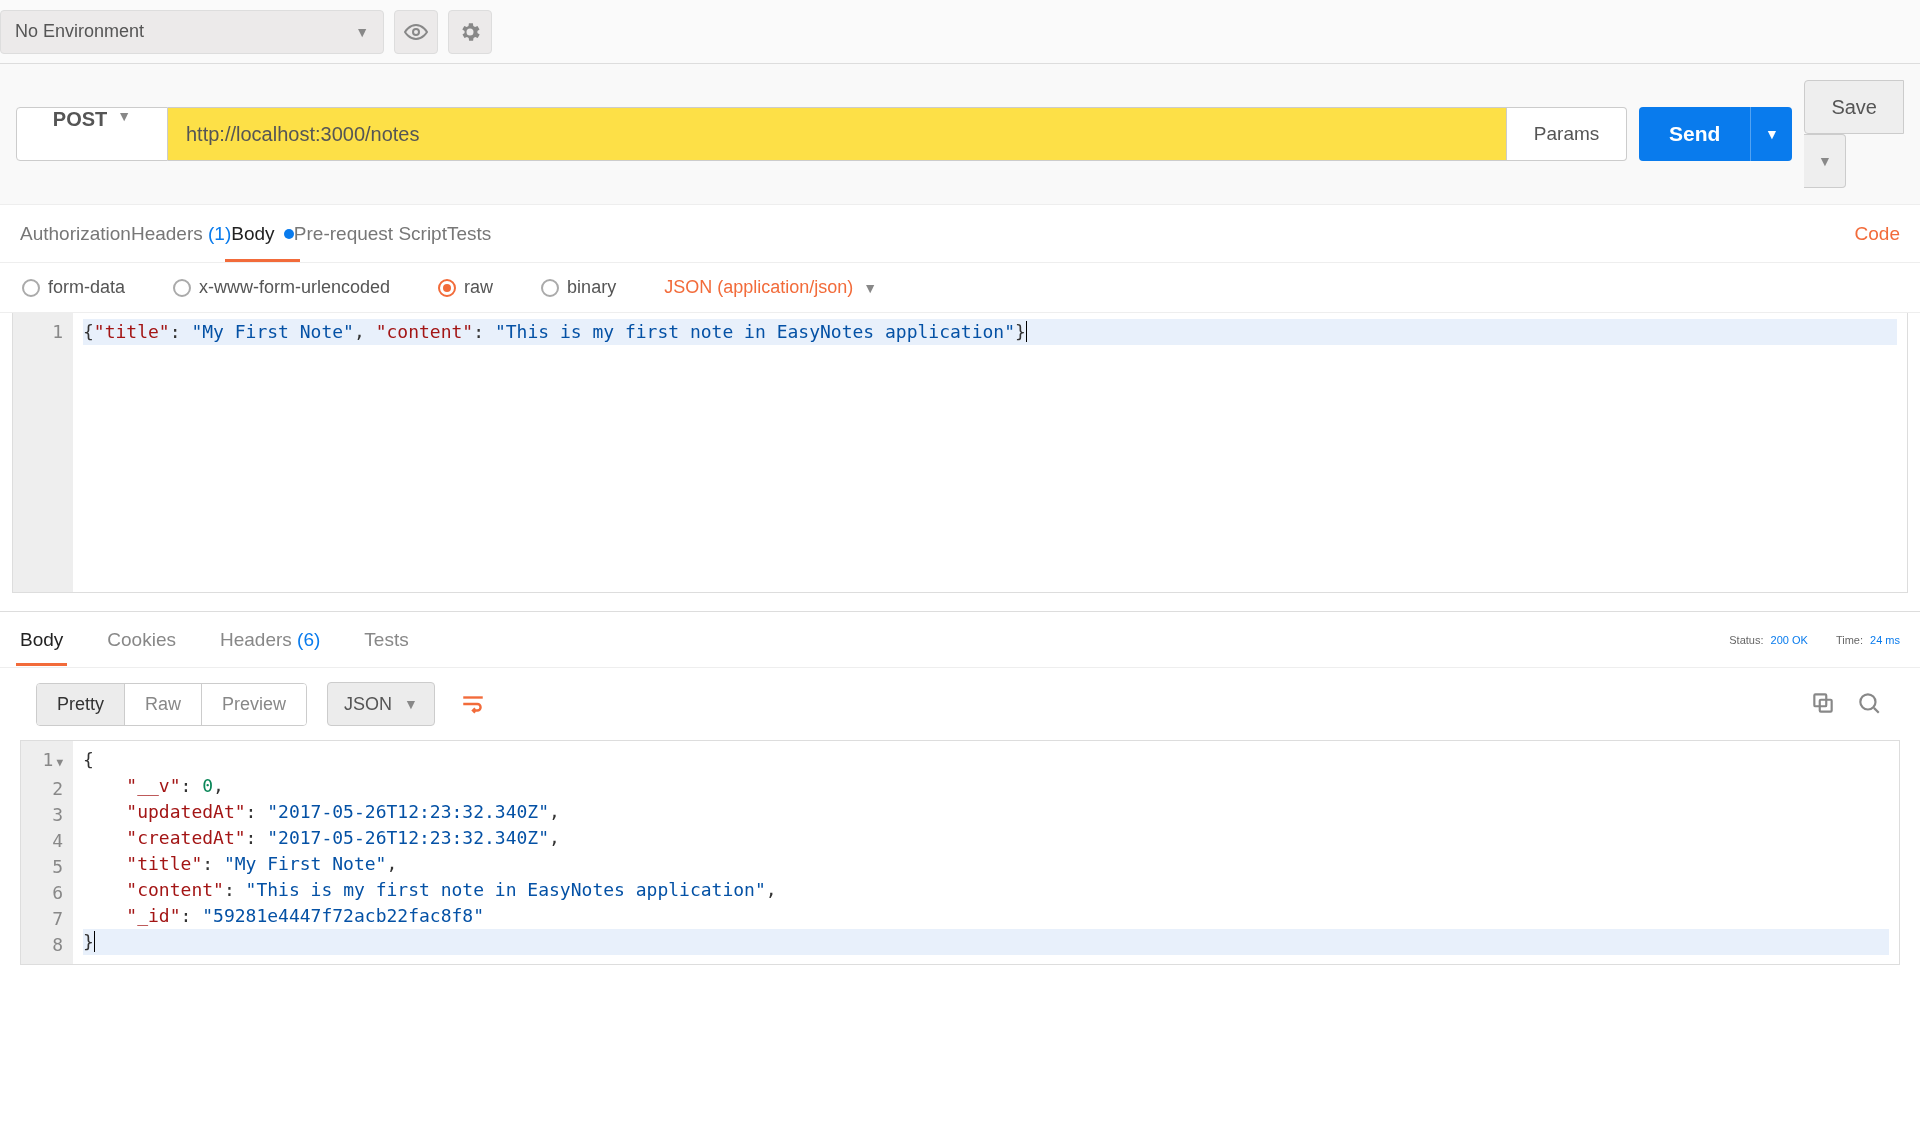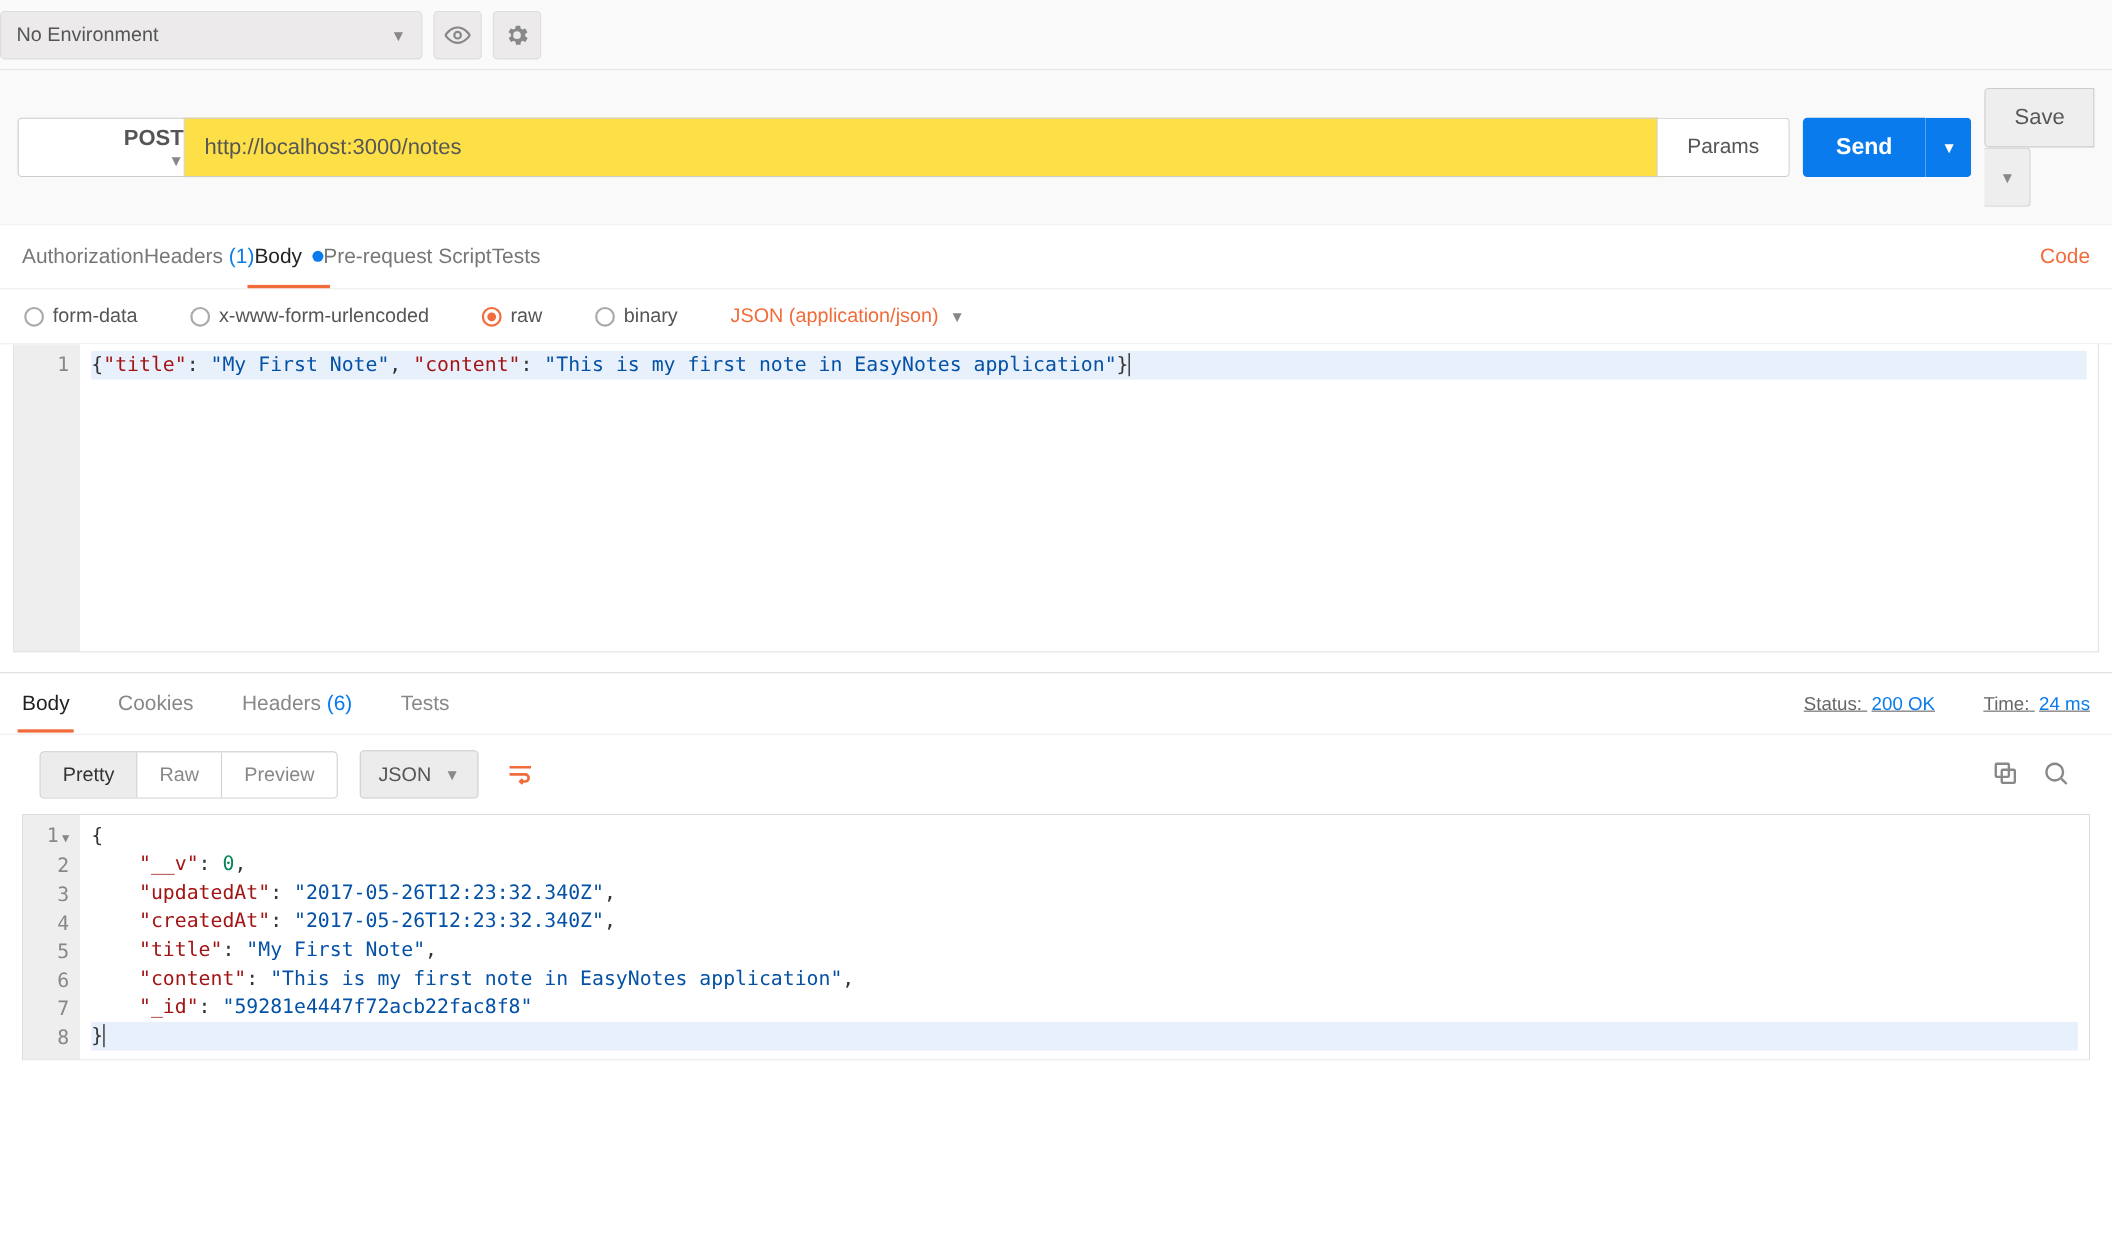--- a/index.html
+++ b/index.html
@@ -54,24 +54,24 @@
     color:#888;
   }
   .chevron { font-size:14px; color:#888; }
   .request-row {
     display:flex; align-items:center;
     padding:16px; gap:12px;
     border-bottom:1px solid #eee;
     background:#f9f9f9;
   }
   .method-btn {
-    display:flex; align-items:flex-end; justify-content:center;
+    display:flex; align-items:flex-start; justify-content:center;
     width:152px; height:54px;
     background:#fff; border:1px solid #ccc; border-radius:4px 0 0 4px;
-    font-size:20px; font-weight:600; color:#555;flex-direction:column;
+    font-size:20px; font-weight:600; color:#555;
   }
   .method-btn .chevron { margin-left:10px; }
   .url-input {
     flex:1; height:54px;
     border:1px solid #ccc; border-left:none;
     background:#fde047; padding:0 18px;
     font-size:20px; color:#555;
     display:flex; align-items:center;
     margin-left:-12px;
   }
@@ -162,21 +162,21 @@
     display:flex; align-items:center; justify-content:space-between;
     padding:0 20px; height:56px; border-bottom:1px solid #eee;
   }
   .resp-tabs-left { display:flex; gap:44px; }
   .resp-tab { font-size:19px; color:#888; padding:14px 0; cursor:pointer; position:relative; }
   .resp-tab.active { color:#222; }
   .resp-tab.active::after {
     content:""; position:absolute; left:-4px; right:-4px; bottom:-1px;
     height:3px; background:#f26b3a;
   }
-  .resp-meta { display:flex; gap:44px; font-size:17px; color:#666;text-decoration:underline; }
+  .resp-meta { display:flex; gap:28px; font-size:11px; color:#666; }
   .resp-meta .val { color:#097BED; margin-left:4px; }
   .resp-toolbar {
     display:flex; align-items:center; justify-content:space-between;
     padding:14px 36px;
   }
   .resp-toolbar-left { display:flex; align-items:center; gap:0; }
   .seg-group { display:flex; border:1px solid #ccc; border-radius:4px; overflow:hidden; margin-right:20px; }
   .seg { padding:10px 20px; font-size:18px; color:#888; background:#fff; border-right:1px solid #ccc; }
   .seg:last-child { border-right:none; }
   .seg.active { background:#ececec; color:#333; }

